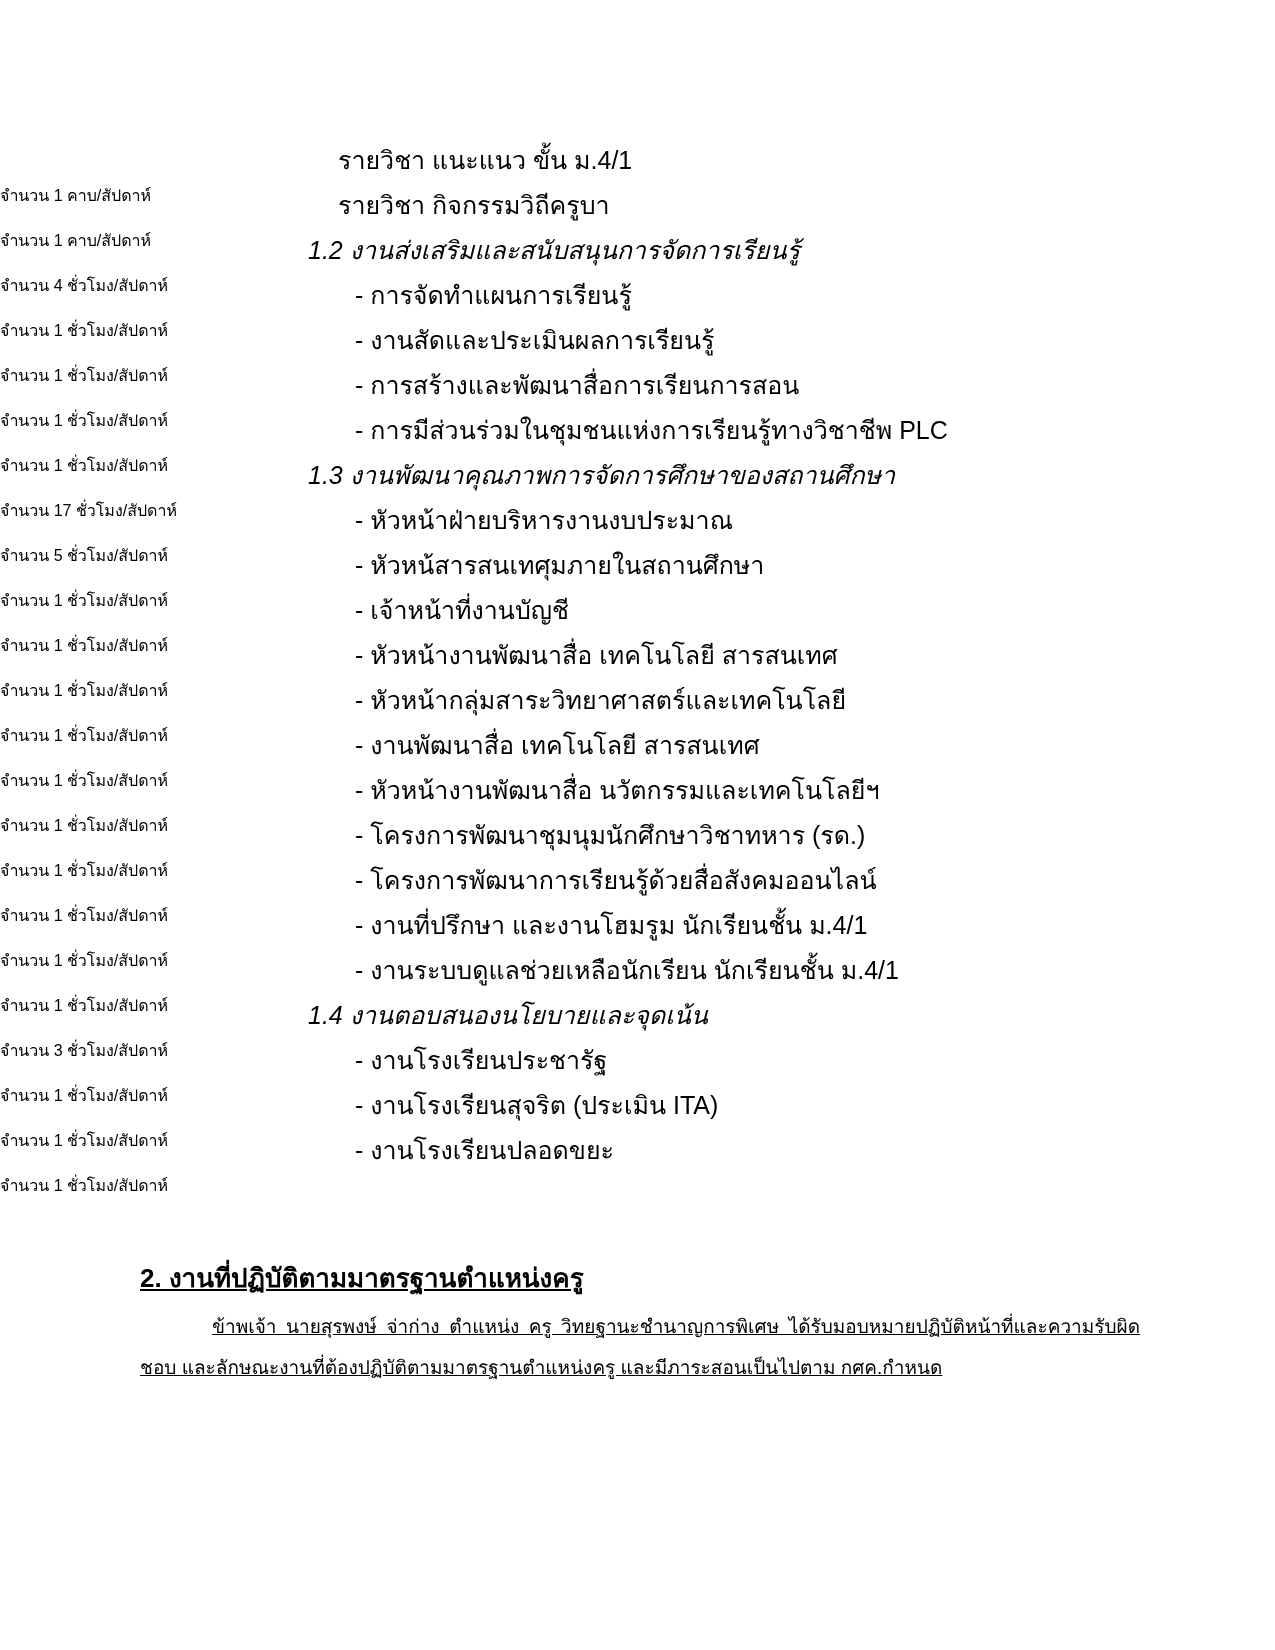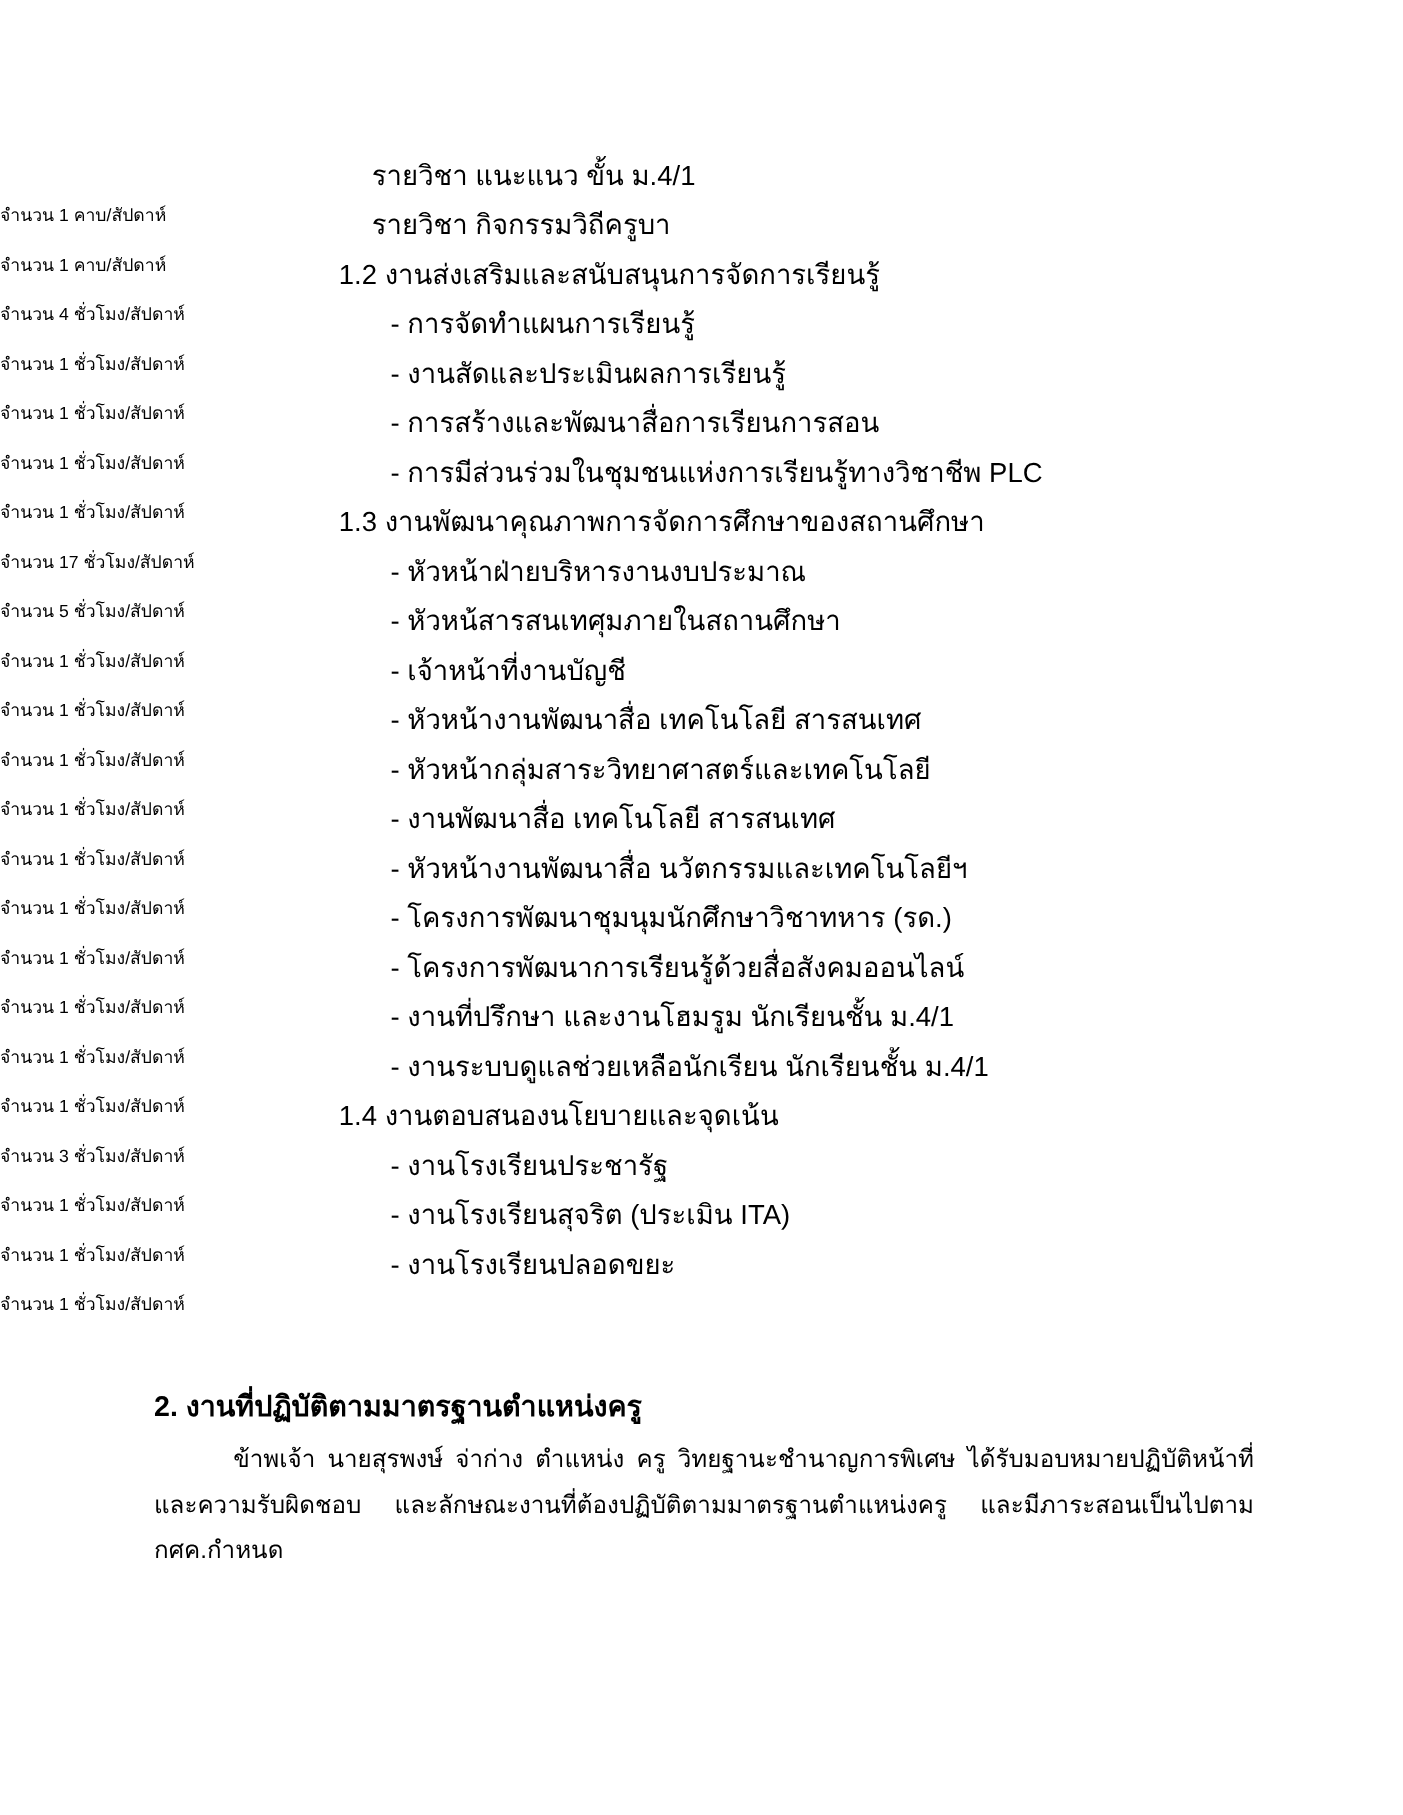--- a/index.html
+++ b/index.html
@@ -42,49 +42,51 @@
   .row .label {
     box-sizing: border-box;
     padding-left: 0;
     flex: 0 0 auto;
   }
   .row.sub .label {   
     margin-left: 355px;
   }
   .row.heading .label { 
     margin-left: 308px;
+    font-style: italic;
   }
   .row.course .label {  
     margin-left: 338px;
   }
   .row-wrap {
     position: relative;
     width: 1275px;
     height: 45px;
   }
 
   
   .section2 {
     position: absolute;
     top: 1258px;
     left: 0;
     width: 1275px;
+    text-decoration: underline;
   }
   .section2-heading {
     font-size: 26px;
     font-weight: bold;
     margin-left: 140px;
     line-height: 40px;
     white-space: nowrap;
   }
   .section2-para {
     margin-top: 8px;
     margin-left: 140px;
     width: 1000px;
-    font-size: 22px;
+    font-size: 19px;
     line-height: 41px;
     text-align: justify;
     text-justify: inter-word;
   }
   .section2-para .indent {
     display: inline-block;
     width: 72px;
   }
 </style>
 </head>

